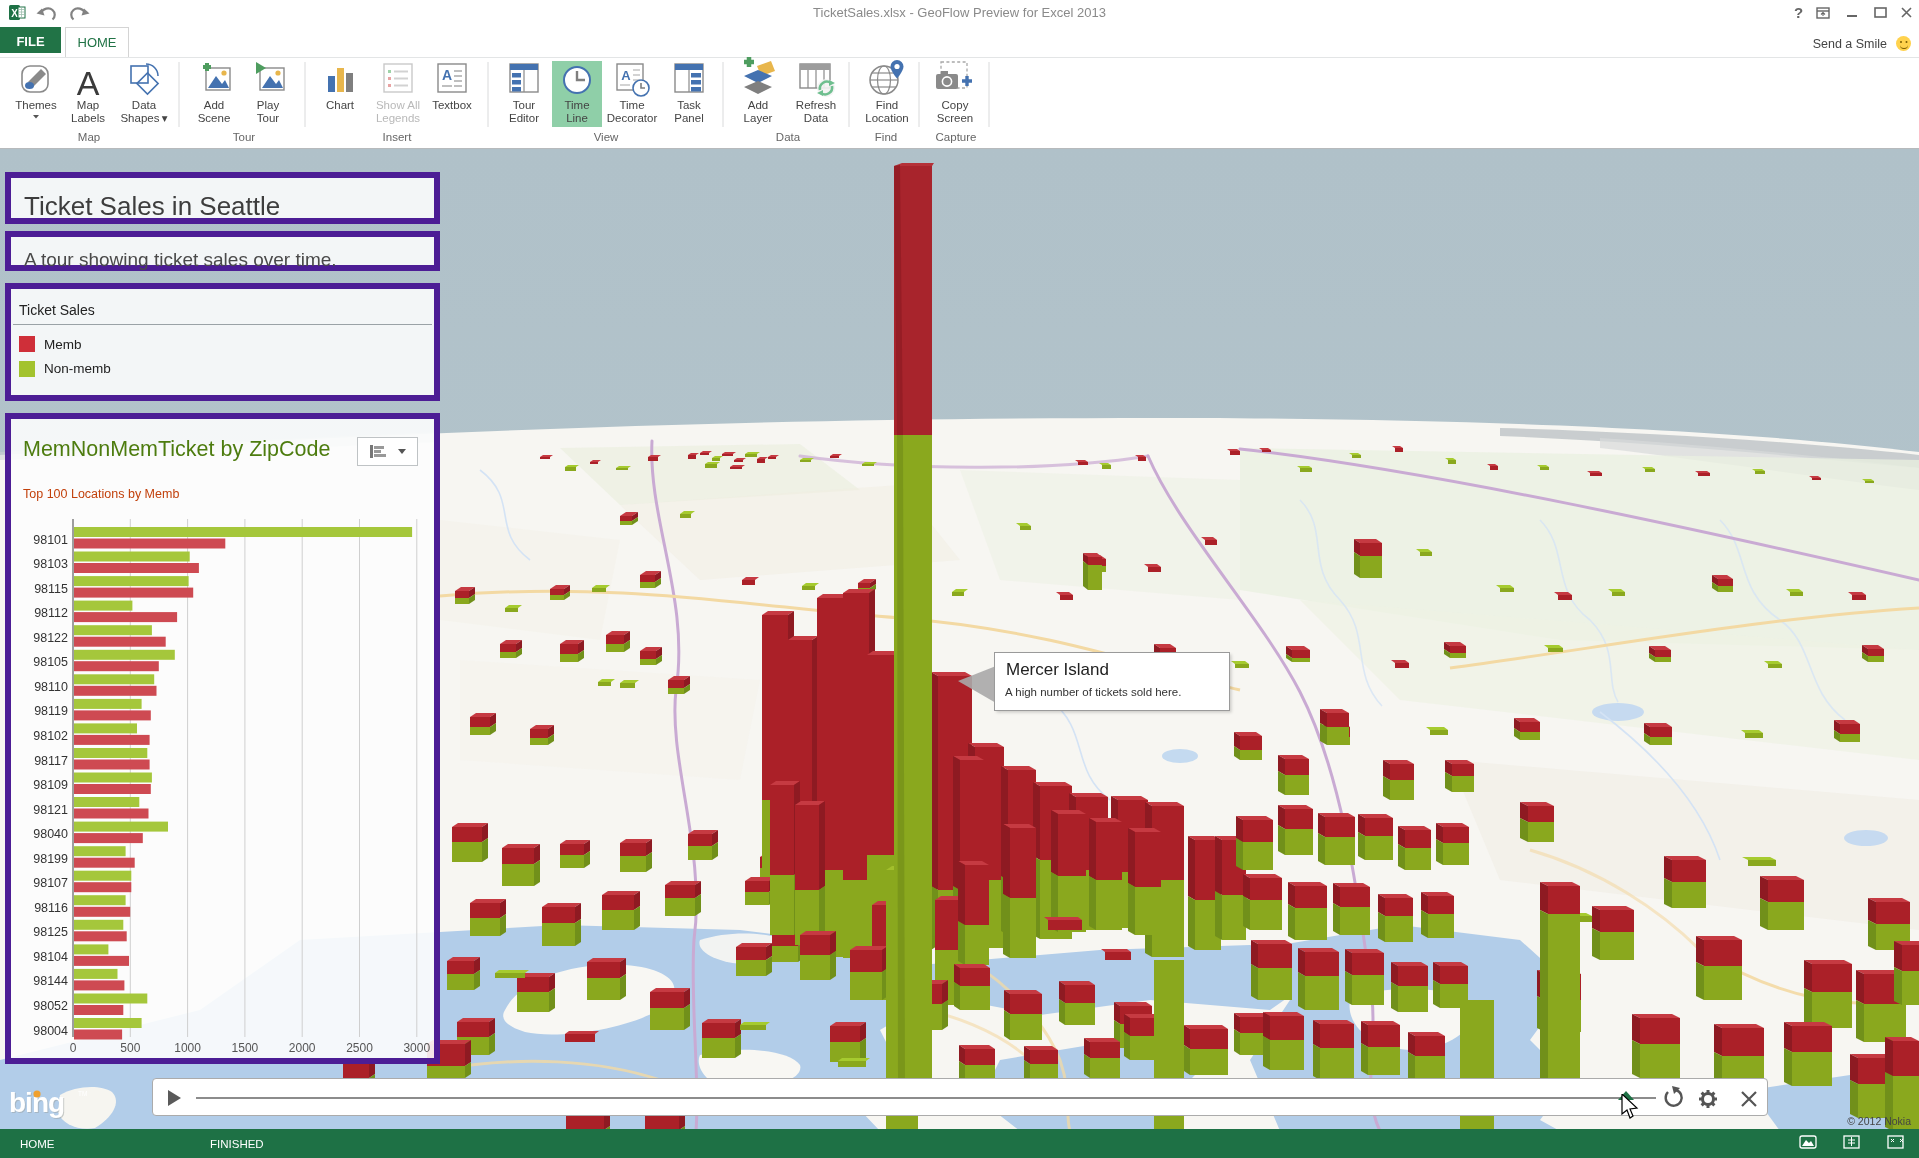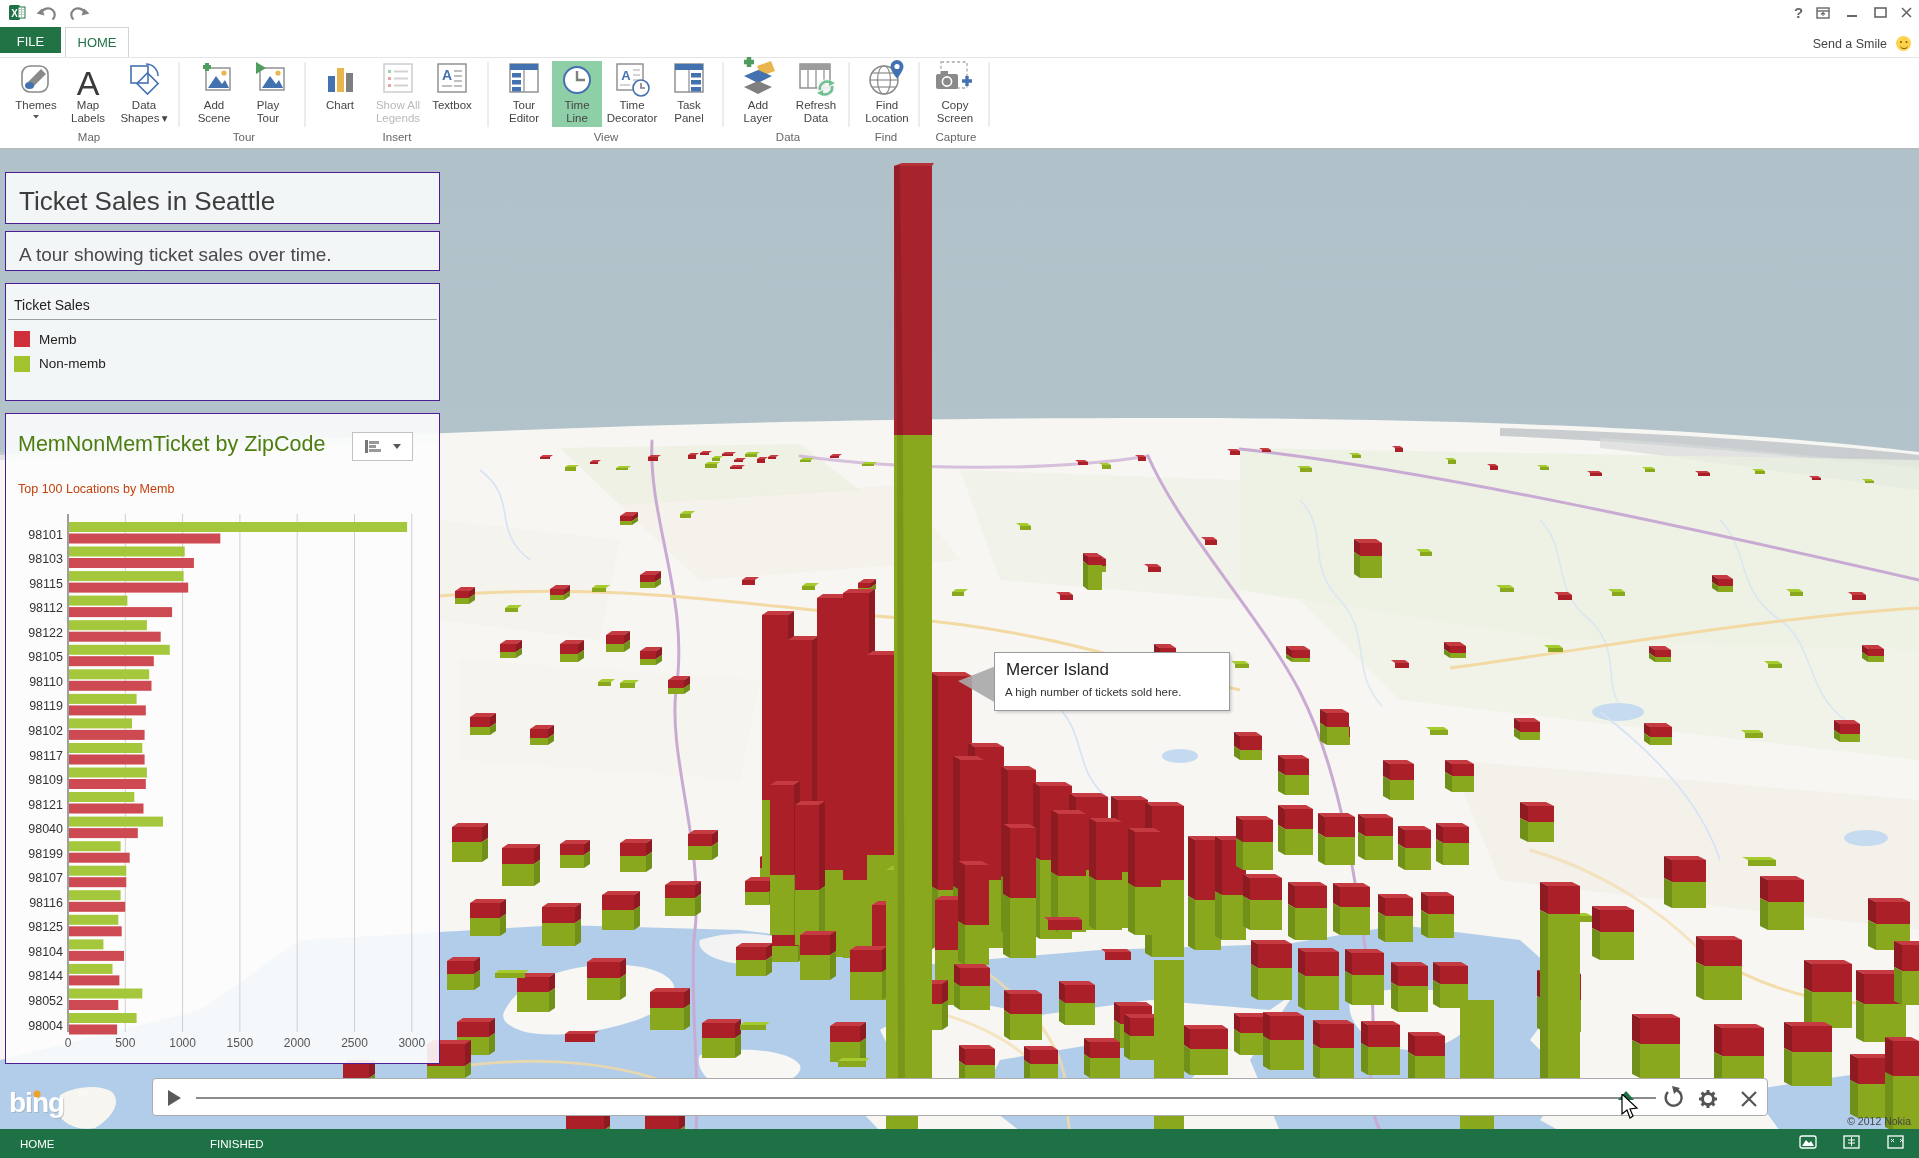--- a/index.html
+++ b/index.html
@@ -2,35 +2,35 @@
 <html><head><meta charset="utf-8"><style>
 * { margin:0; padding:0; box-sizing:border-box; }
 html,body { width:1919px; height:1158px; overflow:hidden;
   font-family:"Liberation Sans",sans-serif; background:#fff; }
 .abs { position:absolute; }
 #titlebar { position:absolute; left:0; top:0; width:1919px; height:27px; background:#fff; }
 #titletext { position:absolute; left:0; top:5px; width:1919px; text-align:center;
   font-size:13px; color:#8a8a8a; }
 #tabs { position:absolute; left:0; top:27px; width:1919px; height:30px; background:#fff; }
 #filetab { position:absolute; left:0; top:0; width:61px; height:26px; background:#217346;
-  color:#fff; font-size:13px; text-align:center; line-height:30px; }
+  color:#fff; font-size:13px; text-align:center; line-height:30px;font-weight:bold; }
 #hometab { position:absolute; left:65px; top:0; width:64px; height:30px; background:#fff;
   border:1px solid #d4d4d4; border-bottom:none; color:#217346; font-size:13px;
   text-align:center; line-height:30px; }
 #sendsmile { position:absolute; right:32px; top:37px; font-size:12.5px; color:#444; }
 #smiley { position:absolute; right:8px; top:36px; width:15px; height:15px; border-radius:50%;
   background:#ffd24d; }
 #smiley:before { content:""; position:absolute; left:3.5px; top:4.5px; width:2.5px; height:2.5px;
   border-radius:50%; background:#7a5b00; box-shadow:5.5px 0 0 #7a5b00; }
 #smiley:after { content:""; position:absolute; left:3.5px; top:7px; width:8px; height:4.5px;
   border-radius:0 0 8px 8px; border-bottom:1.6px solid #7a5b00; }
 #ribbon { position:absolute; left:0; top:57px; width:1919px; height:92px; background:#fff;
   border-bottom:1px solid #b7babc; box-shadow:0 1px 0 #e3e5e6 inset; }
 #map { position:absolute; left:0; top:149px; width:1919px; height:982px; overflow:hidden; }
-.panel { position:absolute; background:rgba(252,253,253,0.88); border:1px solid #4c1d95; }
+.panel { position:absolute; background:rgba(252,253,253,0.88); border:6px solid #4c1d95; }
 #ptitle { left:5px; top:23px; width:435px; height:52px; }
 #ptitle div { margin:13px 0 0 13px; font-size:26px; color:#3d3d3d; letter-spacing:0px; }
 #pdesc { left:5px; top:82px; width:435px; height:40px; }
 #pdesc div { margin:12px 0 0 13px; font-size:19px; color:#4a4a4a; }
 #plegend { left:5px; top:134px; width:435px; height:118px; }
 #plegend .t { margin:13px 0 0 8px; font-size:14px; color:#222; }
 #plegend hr { border:none; border-top:1px solid #9aa2a6; margin:6px 2px 0 2px; }
 .sw { position:absolute; left:8px; width:16px; height:16px; }
 .swlab { position:absolute; left:33px; font-size:13.5px; color:#222; }
 #pchart { left:5px; top:264px; width:435px; height:651px; background:rgba(252,253,253,0.9); }
@@ -66,20 +66,21 @@
       <path d="M85,13 C83,8.5 77,7 73.5,10 C70.5,12.5 70.5,17 73.5,19.5" fill="none" stroke="#828282" stroke-width="2.2"></path>
       <polygon points="89.5,13.5 81.5,15.5 84,8.5" fill="#828282"></polygon>
       <text x="1794" y="18" font-size="15" fill="#666" font-weight="bold">?</text>
       <rect x="1817" y="8" width="12" height="10" fill="none" stroke="#666" stroke-width="1.4"></rect>
       <line x1="1817" y1="11" x2="1829" y2="11" stroke="#666" stroke-width="1.4"></line>
       <path d="M1823,16 v-3 m-2,1.5 l2,-2 2,2" stroke="#666" stroke-width="1.1" fill="none"></path>
       <line x1="1847" y1="16" x2="1857" y2="16" stroke="#666" stroke-width="2"></line>
       <rect x="1875" y="8" width="11" height="9" fill="none" stroke="#666" stroke-width="1.6"></rect>
       <path d="M1902,8 l9,9 m0,-9 l-9,9" stroke="#666" stroke-width="1.6"></path>
     </svg>
+  <div id="titletext">TicketSales.xlsx - GeoFlow Preview for Excel 2013</div>
 </div>
 <div id="tabs">
   <div id="filetab">FILE</div>
   <div id="hometab">HOME</div>
 </div>
 <div id="sendsmile">Send a Smile</div>
 <div id="smiley"></div>
 <div id="ribbon">
   <svg width="1919" height="92">
       <g transform="translate(0,-57)">

